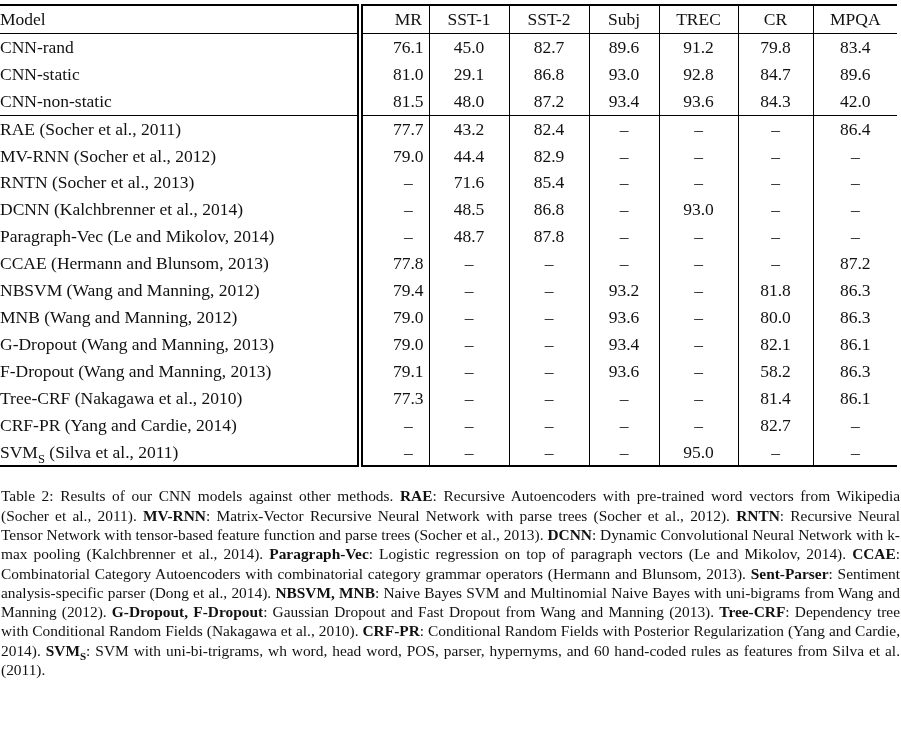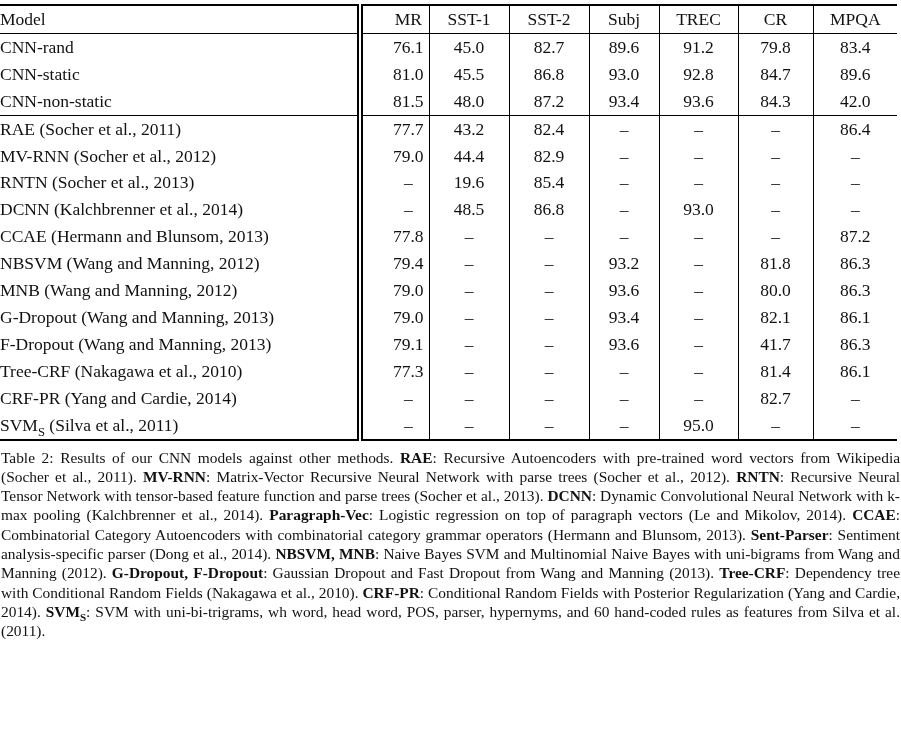--- a/index.html
+++ b/index.html
@@ -43,21 +43,21 @@
     text-align: center;
     border-left: 1px solid #000;
   }
   th.val-h.first, td.val-c.first { border-left: none; padding-left: 25px; }
   thead tr { border-bottom: 1.5px solid #000; }
   thead th { height: 29px; line-height: 29px; }
   tbody.group2 tr:first-child th, tbody.group2 tr:first-child td { border-top: 1.5px solid #000; }
   td.bold, .b { font-weight: bold; }
   sub { font-size: 0.72em; line-height: 0; }
   .caption {
-    margin: 7px 1px 0 1px;
+    margin: 19px 1px 0 1px;
     font-size: 15.4px;
     line-height: 19.3px;
     text-align: justify;
     letter-spacing: 0px;
   }
 </style>
 </head>
 <body>
 
 <div class="page">
@@ -92,21 +92,21 @@
           <td class="val-c">45.0</td>
           <td class="val-c">82.7</td>
           <td class="val-c">89.6</td>
           <td class="val-c">91.2</td>
           <td class="val-c">79.8</td>
           <td class="val-c">83.4</td>
         </tr>
         <tr>
           <td class="model-c"><span>CNN-static</span></td>
           <td class="val-c first">81.0</td>
-          <td class="val-c">45.5</td>
+          <td class="val-c">29.1</td>
           <td class="val-c">86.8</td>
           <td class="val-c">93.0</td>
           <td class="val-c">92.8</td>
           <td class="val-c">84.7</td>
           <td class="val-c bold">89.6</td>
         </tr>
         <tr>
           <td class="model-c"><span>CNN-non-static</span></td>
           <td class="val-c first bold">81.5</td>
           <td class="val-c">48.0</td>
@@ -134,38 +134,48 @@
           <td class="val-c">44.4</td>
           <td class="val-c">82.9</td>
           <td class="val-c">–</td>
           <td class="val-c">–</td>
           <td class="val-c">–</td>
           <td class="val-c">–</td>
         </tr>
         <tr>
           <td class="model-c"><span>RNTN (Socher et al., 2013)</span></td>
           <td class="val-c first">–</td>
-          <td class="val-c">19.6</td>
+          <td class="val-c">71.6</td>
           <td class="val-c">85.4</td>
           <td class="val-c">–</td>
           <td class="val-c">–</td>
           <td class="val-c">–</td>
           <td class="val-c">–</td>
         </tr>
         <tr>
           <td class="model-c"><span>DCNN (Kalchbrenner et al., 2014)</span></td>
           <td class="val-c first">–</td>
           <td class="val-c">48.5</td>
           <td class="val-c">86.8</td>
           <td class="val-c">–</td>
           <td class="val-c">93.0</td>
           <td class="val-c">–</td>
           <td class="val-c">–</td>
         </tr>
         <tr>
+          <td class="model-c"><span>Paragraph-Vec (Le and Mikolov, 2014)</span></td>
+          <td class="val-c first">–</td>
+          <td class="val-c bold">48.7</td>
+          <td class="val-c">87.8</td>
+          <td class="val-c">–</td>
+          <td class="val-c">–</td>
+          <td class="val-c">–</td>
+          <td class="val-c">–</td>
+        </tr>
+        <tr>
           <td class="model-c"><span>CCAE (Hermann and Blunsom, 2013)</span></td>
           <td class="val-c first">77.8</td>
           <td class="val-c">–</td>
           <td class="val-c">–</td>
           <td class="val-c">–</td>
           <td class="val-c">–</td>
           <td class="val-c">–</td>
           <td class="val-c">87.2</td>
         </tr>
         <tr>
@@ -198,21 +208,21 @@
           <td class="val-c">82.1</td>
           <td class="val-c">86.1</td>
         </tr>
         <tr>
           <td class="model-c"><span>F-Dropout (Wang and Manning, 2013)</span></td>
           <td class="val-c first">79.1</td>
           <td class="val-c">–</td>
           <td class="val-c">–</td>
           <td class="val-c bold">93.6</td>
           <td class="val-c">–</td>
-          <td class="val-c">41.7</td>
+          <td class="val-c">58.2</td>
           <td class="val-c">86.3</td>
         </tr>
         <tr>
           <td class="model-c"><span>Tree-CRF (Nakagawa et al., 2010)</span></td>
           <td class="val-c first">77.3</td>
           <td class="val-c">–</td>
           <td class="val-c">–</td>
           <td class="val-c">–</td>
           <td class="val-c">–</td>
           <td class="val-c">81.4</td>

